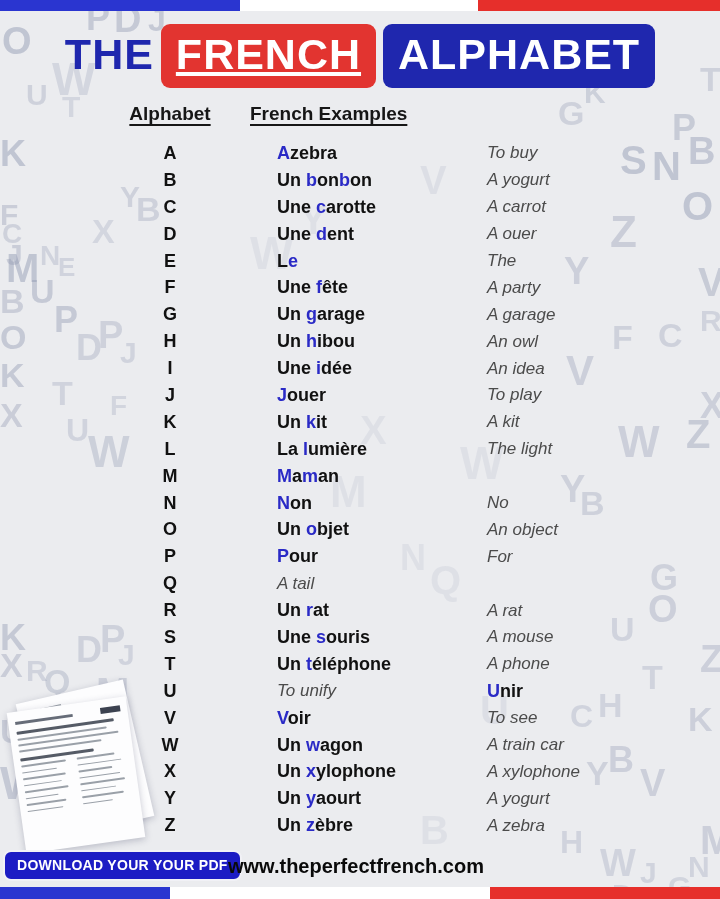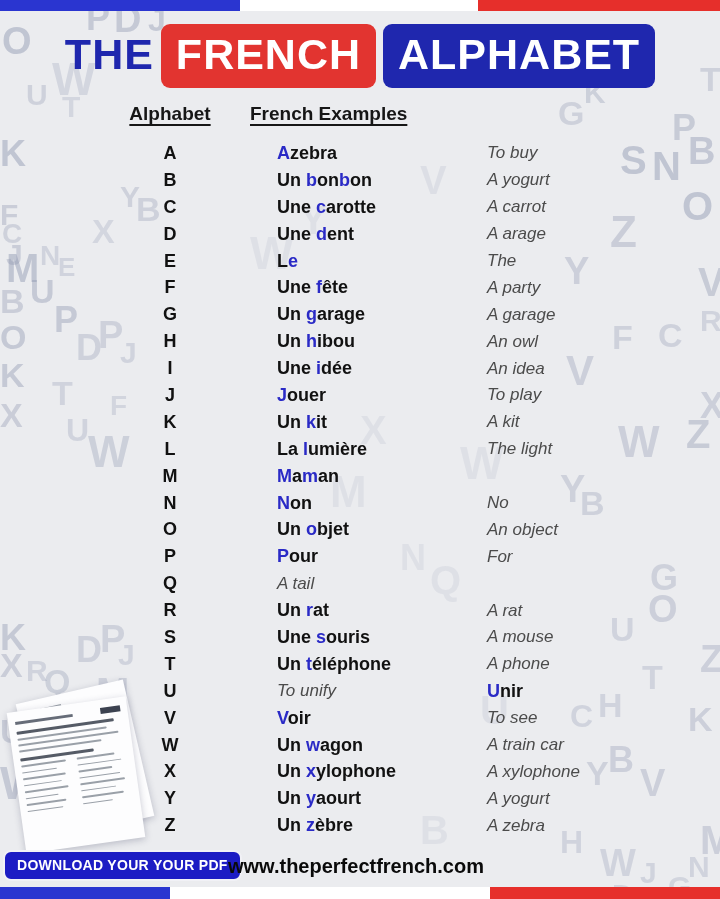--- a/index.html
+++ b/index.html
@@ -28,21 +28,21 @@
   #bg-letters{position:absolute;inset:0;z-index:0;pointer-events:none;}
   .bg-letter{position:absolute;font-weight:700;color:#8e96b0;line-height:1;}
   
   .title-row{
     position:absolute;top:24px;left:0;right:0;z-index:3;
     display:flex;justify-content:center;align-items:center;gap:7px;
     font-weight:800;font-size:43px;letter-spacing:1px;line-height:1;
   }
   .title-the{color:var(--title-blue);padding-bottom:4px;}
   .title-box{color:#ffffff;border-radius:9px;padding:9px 15px 12px 15px;}
-  .title-box.red{background:var(--title-red);}
+  .title-box.red{background:var(--title-red);text-decoration:underline;}
   .title-box.blue{background:var(--title-blue);}
   
   .table{position:absolute;left:100px;top:96px;width:540px;z-index:3;}
   .thead{display:grid;grid-template-columns:140px 210px 190px;height:44px;}
   .th{font-weight:700;font-size:19px;color:#161616;text-decoration:underline;
       text-underline-offset:4px;text-decoration-thickness:2px;padding-top:7px;}
   .th.c1{text-align:center;}
   .th.c2{padding-left:10px;}
   .th.c3{font-style:italic;padding-left:2px;}
   .row{display:grid;grid-template-columns:140px 210px 190px;height:26.9px;align-items:center;}
@@ -204,21 +204,21 @@
         <div class="cell english">A yogurt</div>
       </div>
       <div class="row">
         <div class="cell letter">C</div>
         <div class="cell french"><span>Une </span><span class="hl">c</span><span>arotte</span></div>
         <div class="cell english">A carrot</div>
       </div>
       <div class="row">
         <div class="cell letter">D</div>
         <div class="cell french"><span>Une </span><span class="hl">d</span><span>ent</span></div>
-        <div class="cell english">A arage</div>
+        <div class="cell english">A ouer</div>
       </div>
       <div class="row">
         <div class="cell letter">E</div>
         <div class="cell french"><span>L</span><span class="hl">e</span></div>
         <div class="cell english">The</div>
       </div>
       <div class="row">
         <div class="cell letter">F</div>
         <div class="cell french"><span>Une </span><span class="hl">f</span><span>ête</span></div>
         <div class="cell english">A party</div>

